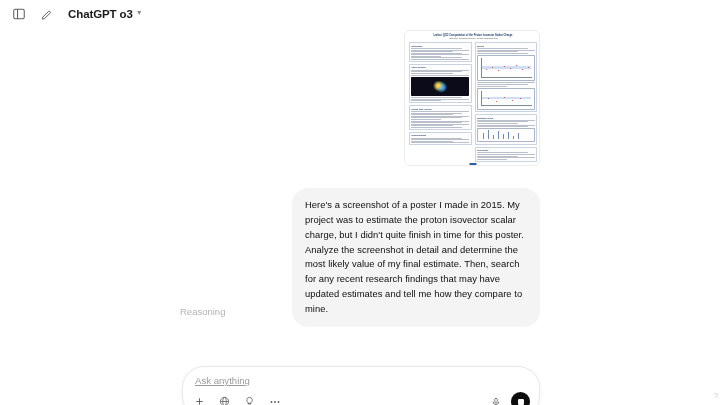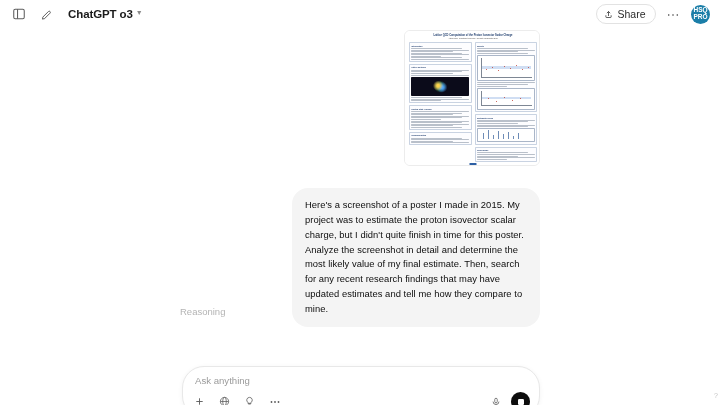--- a/index.html
+++ b/index.html
@@ -197,20 +197,21 @@
     width: 358px; height: 52px;
     background: #ffffff;
     border: 1px solid #e8e8e8;
     border-radius: 22px;
     box-shadow: 0 1px 5px rgba(0,0,0,0.05);
     padding: 8px 10px 6px 12px;
   }
   .composer-placeholder {
     font-size: 9.6px; color: #9b9b9b;
     cursor: text;
+    text-decoration: underline;
   }
   .composer-row {
     position: absolute; left: 9px; right: 9px; bottom: 6px;
     display: flex; align-items: center;
   }
   .c-icons { display: flex; align-items: center; gap: 10px; }
   .c-icon {
     width: 15px; height: 15px;
     display: flex; align-items: center; justify-content: center;
     color: #5b5b5b; cursor: pointer; border-radius: 50%;
@@ -255,37 +256,20 @@
         <svg width="13" height="13" viewBox="0 0 24 24" fill="none" stroke="currentColor" stroke-width="1.8">
           <path d="M4 20h4l10.5-10.5a2.1 2.1 0 0 0-3-3L5 17v3z"></path>
         </svg>
       </div>
       <div class="model-name">
         <span>ChatGPT o3</span>
         <span class="chev">▼</span>
       </div>
     </div>
 
-    <div class="topbar-right">
-      <div class="share-btn">
-        <span>
-          <svg width="9" height="9" viewBox="0 0 24 24" fill="none" stroke="currentColor" stroke-width="2">
-            <path d="M12 16V4"></path>
-            <path d="M7.5 8.5 12 4l4.5 4.5"></path>
-            <path d="M5 14v4.5a1.5 1.5 0 0 0 1.5 1.5h11a1.5 1.5 0 0 0 1.5-1.5V14"></path>
-          </svg>
-        </span>
-        <span>Share</span>
-      </div>
-      <div class="dots">⋯</div>
-      <div class="avatar">
-        <span>HSQ</span>
-        <span>PRO</span>
-      </div>
-    </div>
   </div>
 
   <div class="conv">
 
     <div class="attachment">
       <div class="poster">
         <div class="poster-title">Lattice QCD Computation of the Proton Isovector Scalar Charge</div>
         <div class="poster-sub">Author Name · Department of Physics · University Collaboration 2015</div>
         <div class="poster-cols">
 

